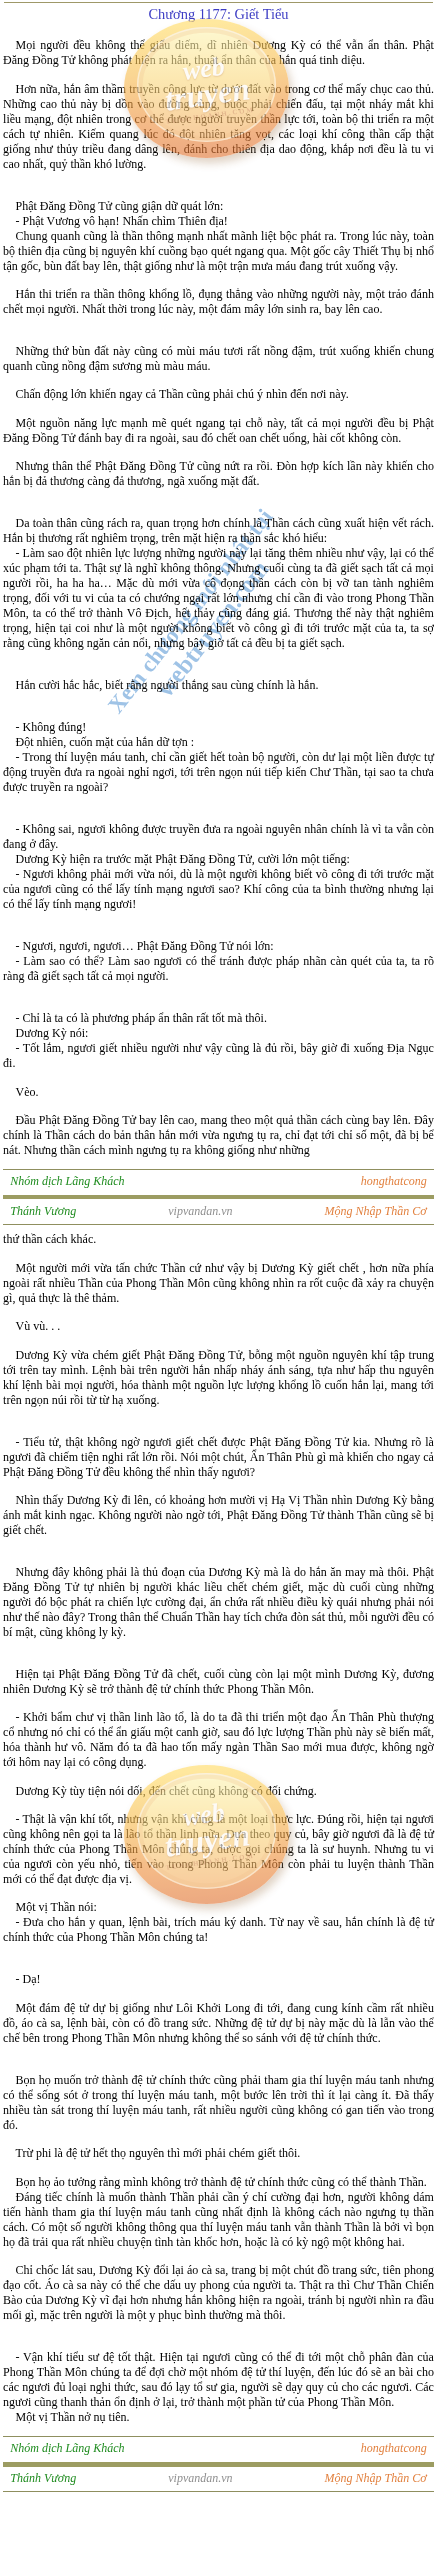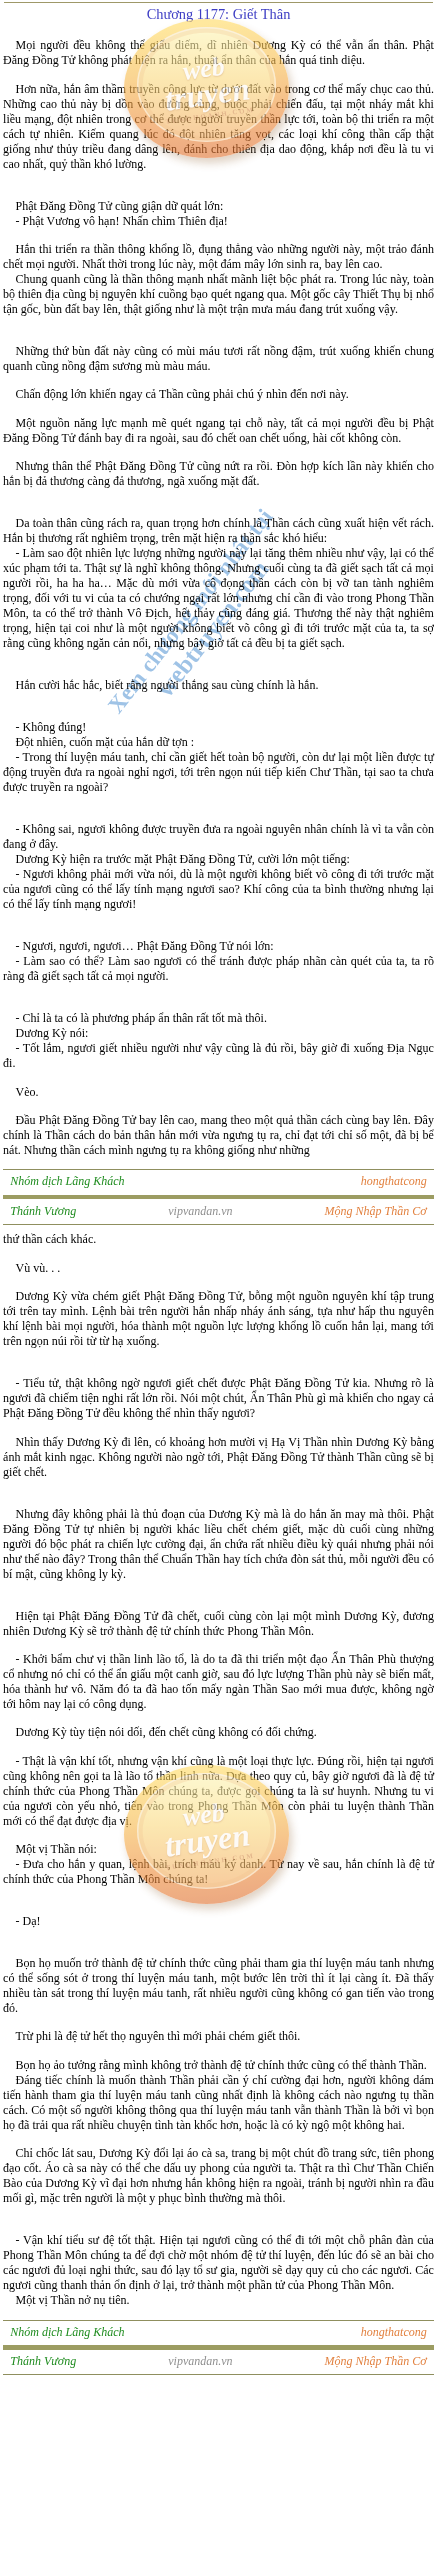--- a/index.html
+++ b/index.html
@@ -69,28 +69,28 @@
 </style>
 </head>
 <body>
 
 <div class="wm-diag wm1">
   <div class="l1">Xem chương mới nhất tại</div>
   <div class="l2">webtruyen.com</div>
 </div>
 
 <div class="top-rule"></div>
-<h1 class="title">Chương 1177: Giết Thân</h1>
+<h1 class="title">Chương 1177: Giết Tiểu</h1>
 <div class="flow" id="flow">
     <p class="para g1">Mọi người đều không thể giấu diếm, dĩ nhiên Dương Kỳ có thể vẫn ẩn thân. Phật Đăng Đồng Tử không phát hiện ra hắn, thuật ẩn thân của hắn quá tinh diệu.</p>
     <p class="para g1">Hơn nữa, hắn âm thầm truyền công lực từ dưới đất vào trong cơ thể mấy chục cao thủ. Những cao thủ này bị dồn vào đường cùng, buộc phải chiến đấu, tại một nháy mắt khi liều mạng, đột nhiên trong cơ thể được người truyền thần lực tới, toàn bộ thi triển ra một cách tự nhiên. Kiếm quang lúc đó đột nhiên tăng vọt, các loại khí công thần cấp thật giống như thủy triều đang dâng lên, đánh cho thiên địa dao động, khắp nơi đều là tu vi cao nhất, quỷ thần khó lường.</p>
     <p class="para g2">Phật Đăng Đồng Tử cũng giận dữ quát lớn:</p>
     <p class="para g0">- Phật Vương vô hạn! Nhấn chìm Thiên địa!</p>
+    <p class="para g0">Chung quanh cũng là thần thông mạnh nhất mãnh liệt bộc phát ra. Trong lúc này, toàn bộ thiên địa cũng bị nguyên khí cuồng bạo quét ngang qua. Một gốc cây Thiết Thụ bị nhổ tận gốc, bùn đất bay lên, thật giống như là một trận mưa máu đang trút xuống vậy.</p>
     <p class="para g1">Hắn thi triển ra thần thông khổng lồ, đụng thẳng vào những người này, một trảo đánh chết mọi người. Nhất thời trong lúc này, một đám mây lớn sinh ra, bay lên cao.</p>
-    <p class="para g0">Chung quanh cũng là thần thông mạnh nhất mãnh liệt bộc phát ra. Trong lúc này, toàn bộ thiên địa cũng bị nguyên khí cuồng bạo quét ngang qua. Một gốc cây Thiết Thụ bị nhổ tận gốc, bùn đất bay lên, thật giống như là một trận mưa máu đang trút xuống vậy.</p>
     <p class="para g2">Những thứ bùn đất này cũng có mùi máu tươi rất nồng đậm, trút xuống khiến chung quanh cũng nồng đậm sương mù màu máu.</p>
     <p class="para g1">Chấn động lớn khiến ngay cả Thần cũng phải chú ý nhìn đến nơi này.</p>
     <p class="para g1">Một nguồn năng lực mạnh mẽ quét ngang tại chỗ này, tất cả mọi người đều bị Phật Đăng Đồng Tử đánh bay đi ra ngoài, sau đó chết oan chết uổng, hài cốt không còn.</p>
     <p class="para g1">Nhưng thân thể Phật Đăng Đồng Tử cũng nứt ra rồi. Đòn hợp kích lần này khiến cho hắn bị đả thương càng đả thương, ngã xuống mặt đất.</p>
     <p class="para g2">Da toàn thân cũng rách ra, quan trọng hơn chính là Thần cách cũng xuất hiện vết rách. Hắn bị thương rất nghiêm trọng, trên mặt hiện ra thần sắc khó hiểu:</p>
     <p class="para g0">- Làm sao đột nhiên lực lượng những người này lại tăng thêm nhiều như vậy, lại có thể xúc phạm tới ta. Thật sự là nghĩ không thông. Nhưng cuối cùng ta đã giết sạch tất cả mọi người rồi, ha ha ha… Mặc dù mới vừa cô đọng thần cách còn bị vỡ tan tành nghiêm trọng, đối với tu vi của ta có chướng ngại rất lớn nhưng chỉ cần đi vào trong Phong Thần Môn, ta có thể trở thành Vô Địch, hết thảy cũng đáng giá. Thương thế này thật nghiêm trọng, hiện tại coi như là một người không biết võ công gì đi tới trước mặt của ta, ta sợ rằng cũng không ngăn cản nổi, nhưng bây giờ tất cả đều bị ta giết sạch.</p>
     <p class="para g2">Hắn cười hắc hắc, biết rằng người thắng sau cùng chính là hắn.</p>
     <p class="para g2">- Không đúng!</p>
     <p class="para g0">Đột nhiên, cuốn mặt của hắn dữ tợn :</p>
     <p class="para g0">- Trong thí luyện máu tanh, chỉ cần giết hết toàn bộ người, còn dư lại một liền được tự động truyền đưa ra ngoài nghỉ ngơi, tới trên ngọn núi tiếp kiến Chư Thần, tại sao ta chưa được truyền ra ngoài?</p>
@@ -110,32 +110,34 @@
       <span class="t-orange">hongthatcong</span>
     </div>
     <div class="band"></div>
     <div class="r2">
       <span class="t-green">Thánh Vương</span>
       <span class="t-gray">vipvandan.vn</span>
       <span class="t-orange">Mộng Nhập Thần Cơ</span>
     </div>
   </div>
 <p class="para g0 noindent">thứ thần cách khác.</p>
+    <p class="para g1">Một người mới vừa tấn chức Thần cứ như vậy bị Dương Kỳ giết chết , hơn nữa phía ngoài rất nhiều Thần của Phong Thần Môn cũng không nhìn ra rốt cuộc đã xảy ra chuyện gì, quả thực là thê thảm.</p>
     <p class="para g1">Vù vù. . .</p>
     <p class="para g1">Dương Kỳ vừa chém giết Phật Đăng Đồng Tử, bỗng một nguồn nguyên khí tập trung tới trên tay mình. Lệnh bài trên người hắn nhấp nháy ánh sáng, tựa như hấp thu nguyên khí lệnh bài mọi người, hóa thành một nguồn lực lượng khổng lồ cuốn hắn lại, mang tới trên ngọn núi rồi từ từ hạ xuống.</p>
     <p class="para g2">- Tiểu tử, thật không ngờ ngươi giết chết được Phật Đăng Đồng Tử kia. Nhưng rõ là ngươi đã chiếm tiện nghi rất lớn rồi. Nói một chút, Ẩn Thân Phù gì mà khiến cho ngay cả Phật Đăng Đồng Tử đều không thể nhìn thấy ngươi?</p>
     <p class="para g1">Nhìn thấy Dương Kỳ đi lên, có khoảng hơn mười vị Hạ Vị Thần nhìn Dương Kỳ bằng ánh mắt kinh ngạc. Không người nào ngờ tới, Phật Đăng Đồng Tử thành Thần cũng sẽ bị giết chết.</p>
     <p class="para g2">Nhưng đây không phải là thủ đoạn của Dương Kỳ mà là do hắn ăn may mà thôi. Phật Đăng Đồng Tử tự nhiên bị người khác liều chết chém giết, mặc dù cuối cùng những người đó bộc phát ra chiến lực cường đại, ẩn chứa rất nhiều điều kỳ quái nhưng phải nói như thế nào đây? Trong thân thể Chuẩn Thần hay tích chứa đòn sát thủ, mỗi người đều có bí mật, cũng không ly kỳ.</p>
     <p class="para g2">Hiện tại Phật Đăng Đồng Tử đã chết, cuối cùng còn lại một mình Dương Kỳ, đương nhiên Dương Kỳ sẽ trở thành đệ tử chính thức Phong Thần Môn.</p>
     <p class="para g1">- Khởi bẩm chư vị thần linh lão tổ, là do ta đã thi triển một đạo Ẩn Thân Phù thượng cổ nhưng nó chỉ có thể ẩn giấu một canh giờ, sau đó lực lượng Thần phù này sẽ biến mất, hóa thành hư vô. Năm đó ta đã hao tốn mấy ngàn Thần Sao mới mua được, không ngờ tới hôm nay lại có công dụng.</p>
     <p class="para g1">Dương Kỳ tùy tiện nói dối, đến chết cũng không có đối chứng.</p>
     <p class="para g1">- Thật là vận khí tốt, nhưng vận khí cũng là một loại thực lực. Đúng rồi, hiện tại ngươi cũng không nên gọi ta là lão tổ thần linh nữa. Dựa theo quy củ, bây giờ ngươi đã là đệ tử chính thức của Phong Thần Môn chúng ta, được gọi chúng ta là sư huynh. Nhưng tu vi của ngươi còn yếu nhỏ, tiến vào trong Phong Thần Môn còn phải tu luyện thành Thần mới có thể đạt được địa vị.</p>
     <p class="para g1">Một vị Thần nói:</p>
     <p class="para g0">- Đưa cho hắn y quan, lệnh bài, trích máu ký danh. Từ nay về sau, hắn chính là đệ tử chính thức của Phong Thần Môn chúng ta!</p>
     <p class="para g2">- Dạ!</p>
+    <p class="para g1">Một đám đệ tử dự bị giống như Lôi Khởi Long đi tới, đang cung kính cầm rất nhiều đồ, áo cà sa, lệnh bài, còn có đồ trang sức. Những đệ tử dự bị này mặc dù là lẫn vào thể chế bên trong Phong Thần Môn nhưng không thể so sánh với đệ tử chính thức.</p>
     <p class="para g2">Bọn họ muốn trở thành đệ tử chính thức cũng phải tham gia thí luyện máu tanh nhưng có thể sống sót ở trong thí luyện máu tanh, một bước lên trời thì ít lại càng ít. Đã thấy nhiều tàn sát trong thí luyện máu tanh, rất nhiều người cũng không có gan tiến vào trong đó.</p>
     <p class="para g1">Trừ phi là đệ tử hết thọ nguyên thì mới phải chém giết thôi.</p>
     <p class="para g1">Bọn họ ảo tưởng rằng mình không trở thành đệ tử chính thức cũng có thể thành Thần.</p>
     <p class="para g0">Đáng tiếc chính là muốn thành Thần phải cần ý chí cường đại hơn, người không dám tiến hành tham gia thí luyện máu tanh cũng nhất định là không cách nào ngưng tụ thần cách. Có một số người không thông qua thí luyện máu tanh vẫn thành Thần là bởi vì bọn họ đã trải qua rất nhiều chuyện tình tàn khốc hơn, hoặc là có kỳ ngộ một không hai.</p>
     <p class="para g1">Chỉ chốc lát sau, Dương Kỳ đổi lại áo cà sa, trang bị một chút đồ trang sức, tiên phong đạo cốt. Áo cà sa này có thể  che dấu uy phong của người ta. Thật ra thì Chư Thần Chiến Bào của Dương Kỳ vĩ đại hơn nhưng hắn không hiện ra ngoài, tránh bị người nhìn ra đầu mối gì, mặc trên người là một y phục bình thường mà thôi.</p>
     <p class="para g2">- Vận khí tiểu sư đệ tốt thật. Hiện tại ngươi cũng có thể đi tới một chỗ phân đàn của Phong Thần Môn chúng ta để đợi chờ một nhóm đệ tử thí luyện, đến lúc đó sẽ an bài cho các ngươi đủ loại nghi thức, sau đó lạy tổ sư gia, người sẽ dạy quy củ cho các ngươi. Các ngươi cũng thanh thản ổn định ở lại, trở thành một phần tử của Phong Thần Môn.</p>
     <p class="para g0">Một vị Thần nở nụ tiên.</p>
   <div class="tdiv">
     <div class="r1">
       <span class="t-green">Nhóm dịch Lãng Khách</span>

